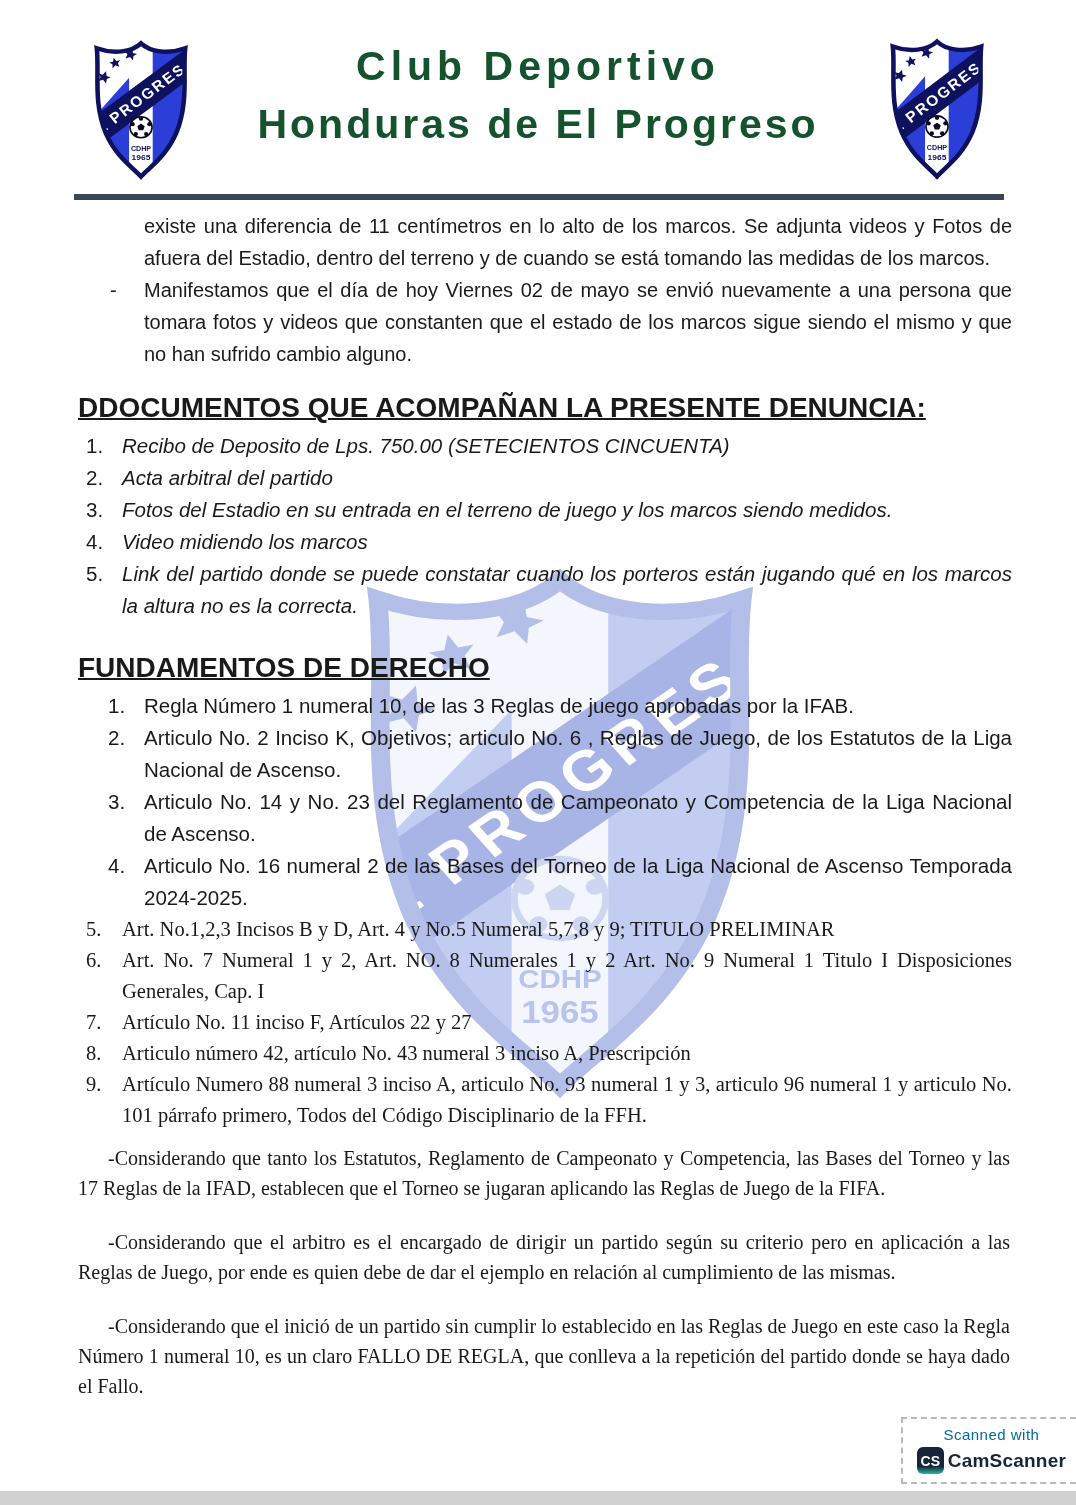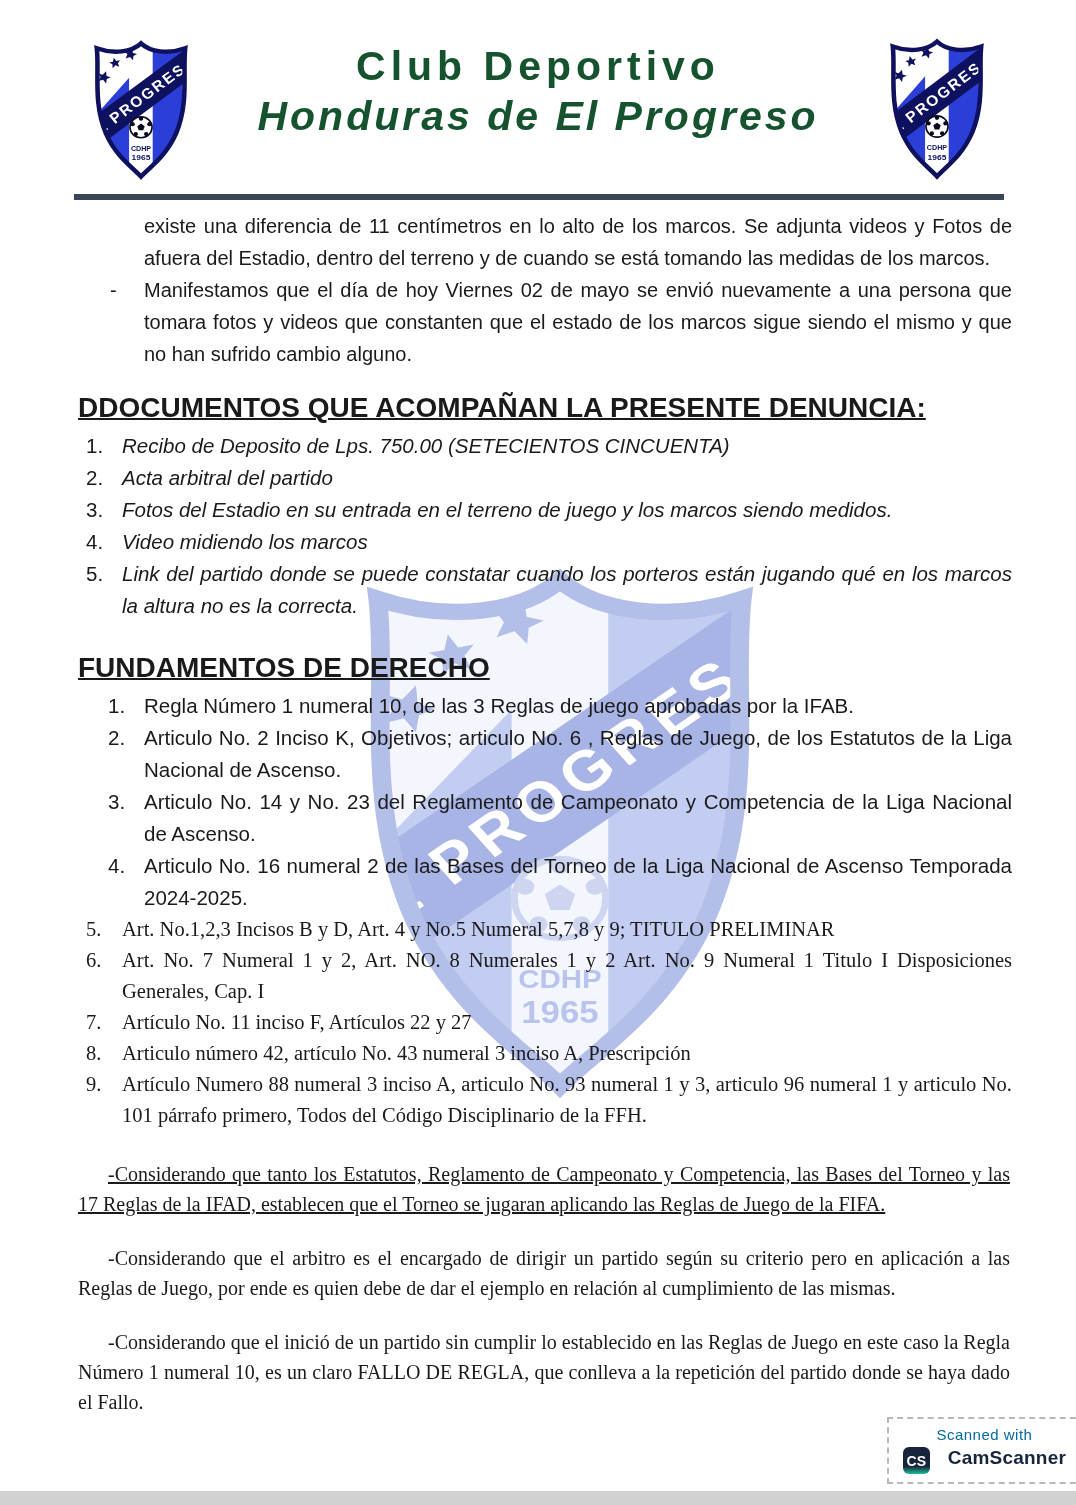--- a/index.html
+++ b/index.html
@@ -6,21 +6,21 @@
   .page{
     position:relative; width:1076px; height:1505px; background:#ffffff;
     overflow:hidden; font-family:"Liberation Sans", sans-serif; color:#1a1a1a;
   }
   
   .header{position:relative; height:188px; z-index:2;}
   .logo-left{position:absolute; left:76px; top:36px; width:130px; height:148px;}
   .logo-right{position:absolute; left:872px; top:34px; width:130px; height:150px;}
   .titles{text-align:center; padding-top:44px; color:#14532d; font-weight:bold; line-height:1.08;}
   .title-line1{font-size:41px; letter-spacing:5px;}
-  .title-line2{font-size:41px; letter-spacing:3px; margin-top:6px;font-style:italic;}
+  .title-line2{font-size:41px; letter-spacing:3px; margin-top:14px;}
   .rule{margin:6px 72px 0 74px; height:6px; background:#3a4558; z-index:2; position:relative;}
   
   .crest .c-body{fill:#ffffff;}
   .crest .c-blue{fill:#2b3fd8;}
   .crest .c-white{fill:#ffffff;}
   .crest .c-band{fill:#0d115e;}
   .crest .c-bandtext{fill:#ffffff; font-weight:bold; letter-spacing:3px;}
   .crest .c-star{fill:#0d115e;}
   .crest .c-border{fill:none; stroke:#0d115e; stroke-width:7;}
   .crest .c-ball{fill:#ffffff; stroke:#0a0a1e; stroke-width:2.5;}
@@ -50,26 +50,26 @@
   .doc-text{flex:1; text-align:justify;font-style:italic;}
   .doc-link{margin-left:44px; font-size:20.5px; line-height:32px; color:#1a1a1a;}
   .fund-list{margin-top:6px;}
   .f-item{display:flex; font-size:20.5px; line-height:32px;}
   .f-item.sans{margin-left:30px; font-family:"Liberation Sans", sans-serif;}
   .f-item.serif{margin-left:8px; font-family:"Liberation Serif", serif; line-height:31px; font-size:20.5px;}
   .f-num{width:36px; flex:none;}
   .f-text{flex:1; text-align:justify;}
   .considerando{font-family:"Liberation Serif", serif; font-size:20px; line-height:30px;
     text-align:justify; text-indent:30px; margin:24px 2px 0 0;}
-  .considerando.first{margin-top:28px;text-decoration:underline;}
+  .considerando.first{margin-top:12px;}
   
   .cs-badge{position:absolute; top:1417px; right:-10px; z-index:3; background:#ffffff;
     border:2px dashed #b9b9b9; padding:7px 18px 8px 14px; text-align:center;}
   .cs-scanned{font-size:15px; color:#0369a1; letter-spacing:0.5px;}
-  .cs-row{display:flex; gap:18px; margin-top:4px; justify-content:center;}
+  .cs-row{display:flex; align-items:center; gap:4px; margin-top:4px; justify-content:center;}
   .cs-icon{display:flex; align-items:center; justify-content:center; width:27px; height:27px;
     border-radius:6px; background:linear-gradient(180deg,#16253b 72%,#1fbf9c 100%);
     color:#ffffff; font-weight:bold; font-size:14px;}
   .cs-name{font-size:19px; font-weight:bold; color:#16253b; letter-spacing:0.2px;}
   .bottom-bar{position:absolute; left:0; right:0; bottom:0; height:14px; background:#d1d1d1; z-index:3;}
 </style>
 </head>
 <body>
 
 <div class="page">

